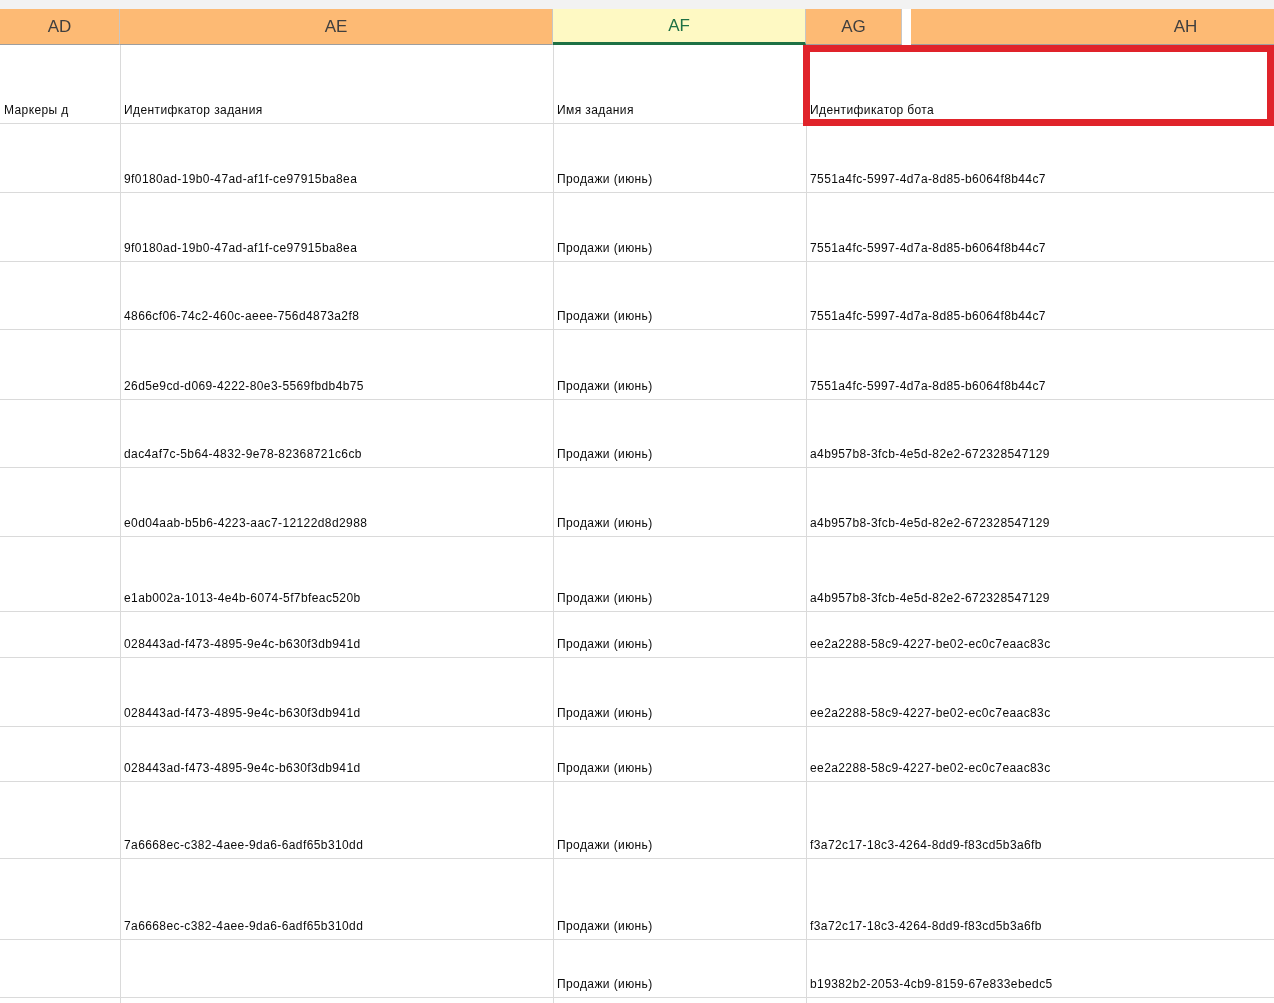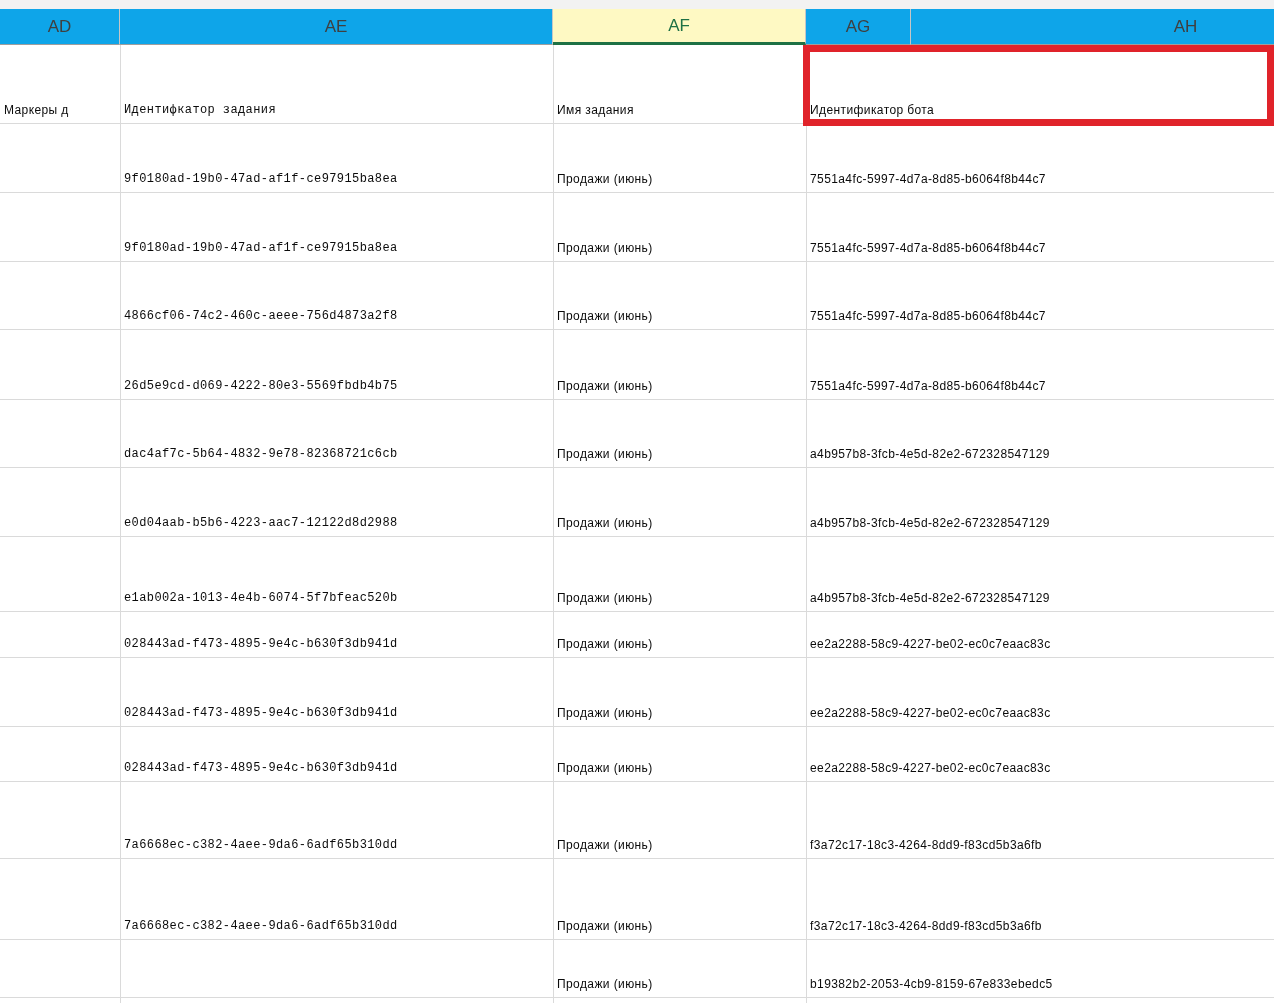--- a/index.html
+++ b/index.html
@@ -7,48 +7,48 @@
     position:relative; width:1274px; height:1003px; overflow:hidden;
     font-family:"Liberation Sans", sans-serif;
   }
   .top-strip {
     position:absolute; left:0; top:0; width:1274px; height:9px;
     background:#f2f2f2; border-bottom:1px solid #ffffff;
   }
   .col-headers { position:absolute; left:0; top:9px; width:1274px; height:36px; }
   .col-h {
     position:absolute; top:0; height:36px; box-sizing:border-box;
-    background:#0ea5e9; border-right:1px solid #c6c6c6; border-bottom:1px solid #9e9e9e;
+    background:#fdba74; border-right:1px solid #c6c6c6; border-bottom:1px solid #9e9e9e;
     display:flex; align-items:center; justify-content:center;
     font-size:17px; color:#3f3f3f; user-select:none;
   }
   .col-h.ad { left:0;    width:120px; }
   .col-h.ae { left:120px; width:433px; }
   .col-h.af { left:553px; width:253px; }
-  .col-h.ag { left:806px; width:105px; }
+  .col-h.ag { left:806px; width:96px; }
   .col-h.ah { left:911px; width:363px; border-right:none; padding-left:186px; }
   .col-h.selected {
     background:#fef9c3; color:#1e7145;
     border-bottom:3px solid #1e7145;
   }
   .grid { position:absolute; left:0; top:45px; width:1274px; height:958px; background:#ffffff; }
   .vline { position:absolute; top:45px; height:958px; width:1px; background:#dadada; }
   .vline.v1 { left:120px; }
   .vline.v2 { left:553px; }
   .vline.v3 { left:806px; }
   .row {
     position:absolute; left:0; width:1274px; box-sizing:border-box;
     border-bottom:1px solid #dadada;
   }
   .cell {
     position:absolute; bottom:6px; white-space:nowrap; overflow:hidden;
     font-size:12px; color:#0b0b0b; letter-spacing:0.4px;
   }
   .cell.c-ad { left:4px;   width:114px; }
-  .cell.c-ae { left:124px; width:428px;font-family:Liberation Mono, monospace; }
+  .cell.c-ae { left:124px; width:428px; }
   .cell.c-af { left:557px; width:248px;margin-top:24px; }
   .cell.c-ag { left:810px; width:464px; }
   
   .r0  { top:45px;  height:79px; }
   .r1  { top:124px; height:69px; }
   .r2  { top:193px; height:69px; }
   .r3  { top:262px; height:68px; }
   .r4  { top:330px; height:70px; }
   .r5  { top:400px; height:68px; }
   .r6  { top:468px; height:69px; }

